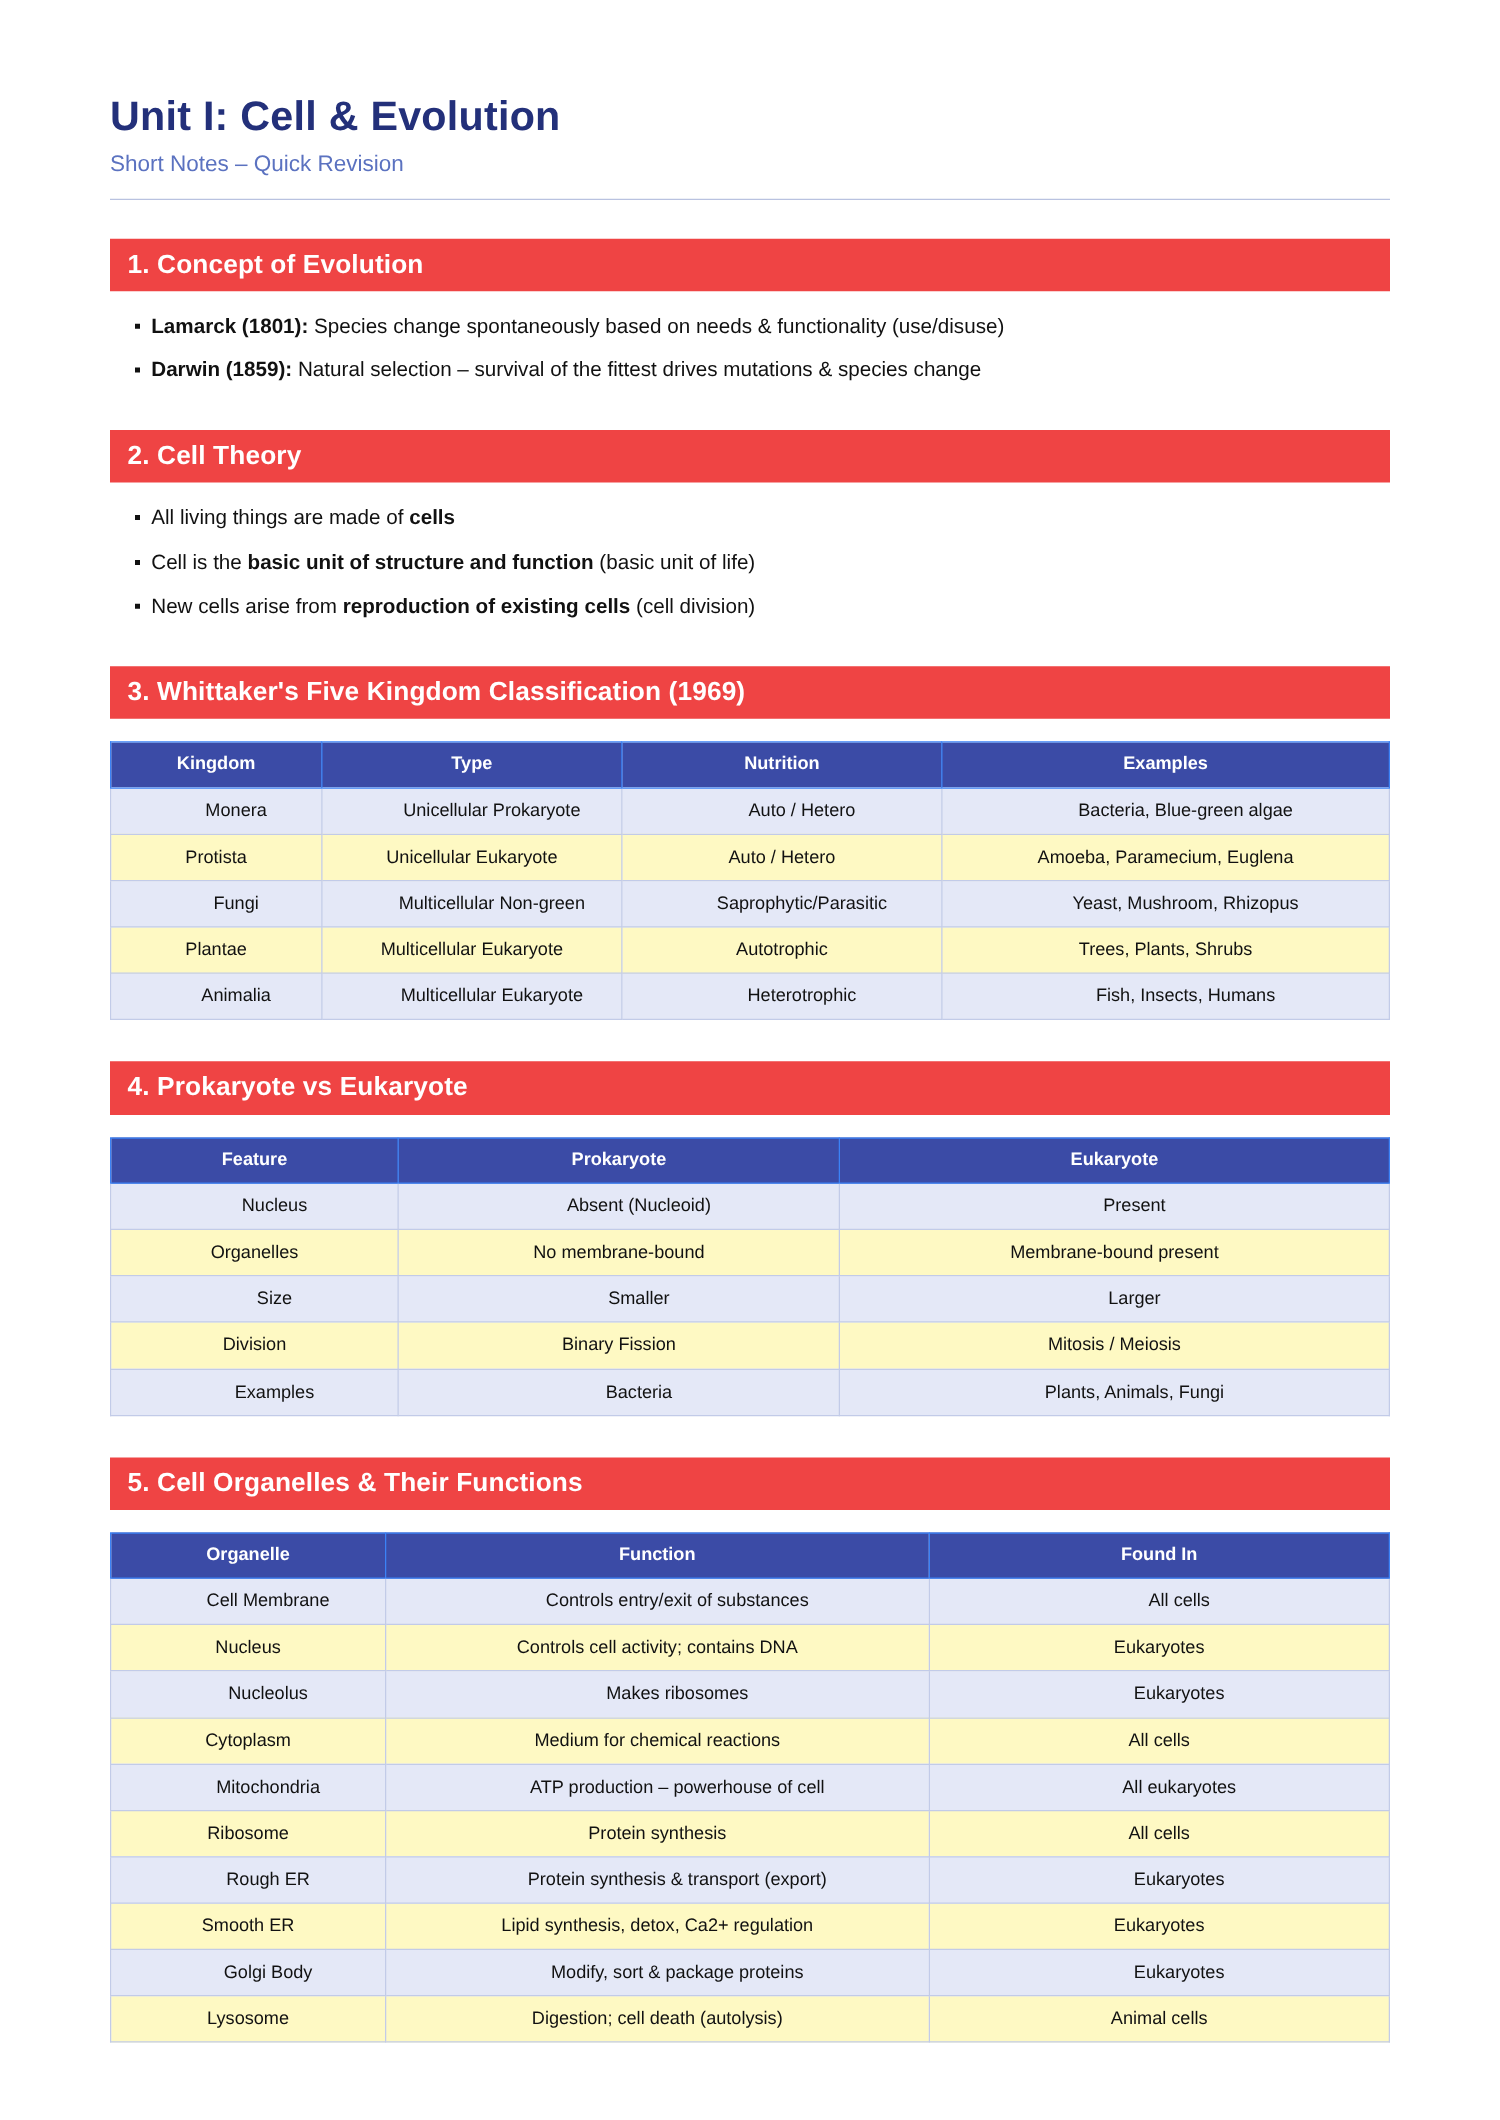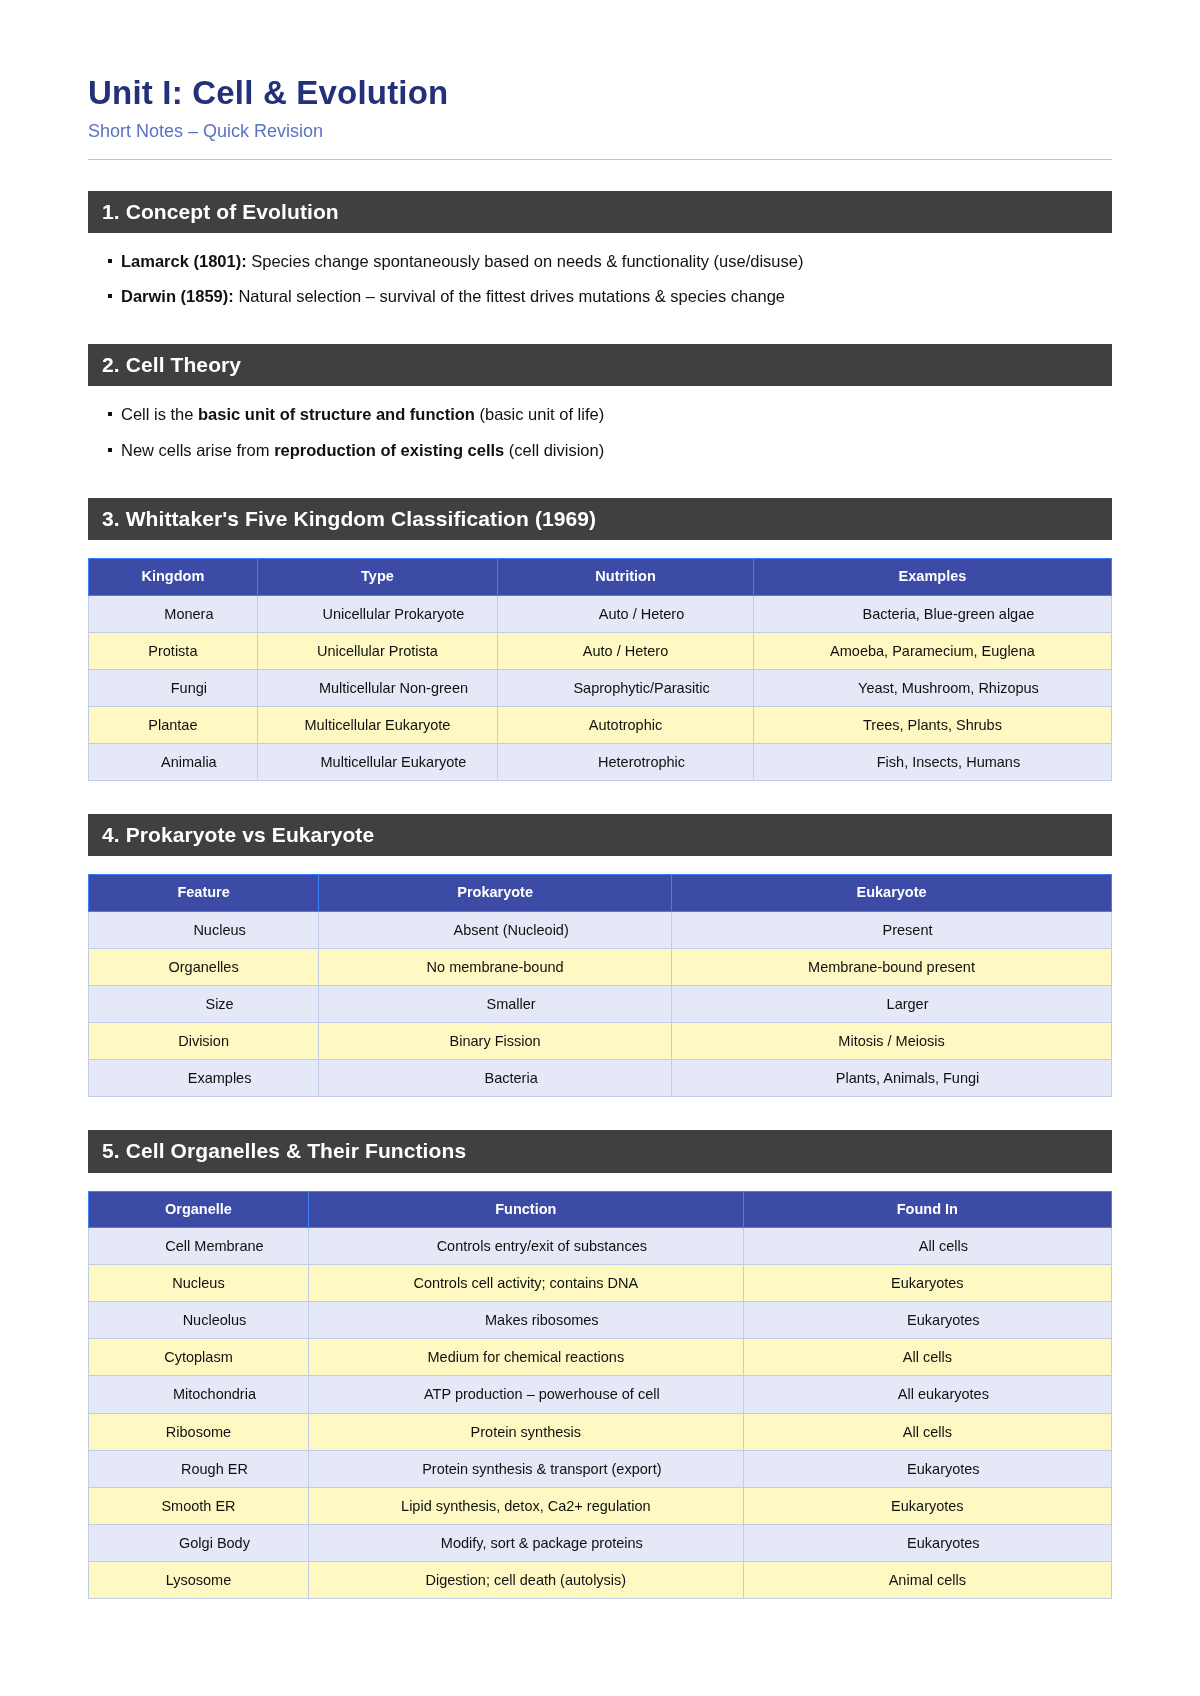--- a/index.html
+++ b/index.html
@@ -45,21 +45,21 @@
     height: 1px;
     background: #b9c2e0;
     margin: 0 0 31px 0;
   }
 
   
   .section {
     margin: 0 0 0 0;
   }
   .section-bar {
-    background: #404040;
+    background: #ef4444;
     color: #ffffff;
     font-size: 21px;
     font-weight: bold;
     padding: 8px 32px 9px 14px;
     line-height: 1.2;
     letter-spacing: 0.1px;
   }
 
   
   .bullets {
@@ -140,20 +140,23 @@
         <span class="dot"></span><b>Darwin (1859):</b><span> Natural selection – survival of the fittest drives mutations &amp; species change</span>
       </li>
     </ul>
   </div>
 
   <div class="gap-sm"></div>
 
   <div class="section">
     <div class="section-bar">2. Cell Theory</div>
     <ul class="bullets">
+      <li>
+        <span class="dot"></span><span>All living things are made of </span><b>cells</b><span></span>
+      </li>
       <li>
         <span class="dot"></span><span>Cell is the </span><b>basic unit of structure and function</b><span> (basic unit of life)</span>
       </li>
       <li>
         <span class="dot"></span><span>New cells arise from </span><b>reproduction of existing cells</b><span> (cell division)</span>
       </li>
     </ul>
   </div>
 
   <div class="gap-sm"></div>
@@ -177,21 +180,21 @@
       </thead>
       <tbody>
         <tr class="odd">
           <td>Monera</td>
           <td>Unicellular Prokaryote</td>
           <td>Auto / Hetero</td>
           <td>Bacteria, Blue-green algae</td>
         </tr>
         <tr class="even">
           <td>Protista</td>
-          <td>Unicellular Protista</td>
+          <td>Unicellular Eukaryote</td>
           <td>Auto / Hetero</td>
           <td>Amoeba, Paramecium, Euglena</td>
         </tr>
         <tr class="odd">
           <td>Fungi</td>
           <td>Multicellular Non-green</td>
           <td>Saprophytic/Parasitic</td>
           <td>Yeast, Mushroom, Rhizopus</td>
         </tr>
         <tr class="even">

